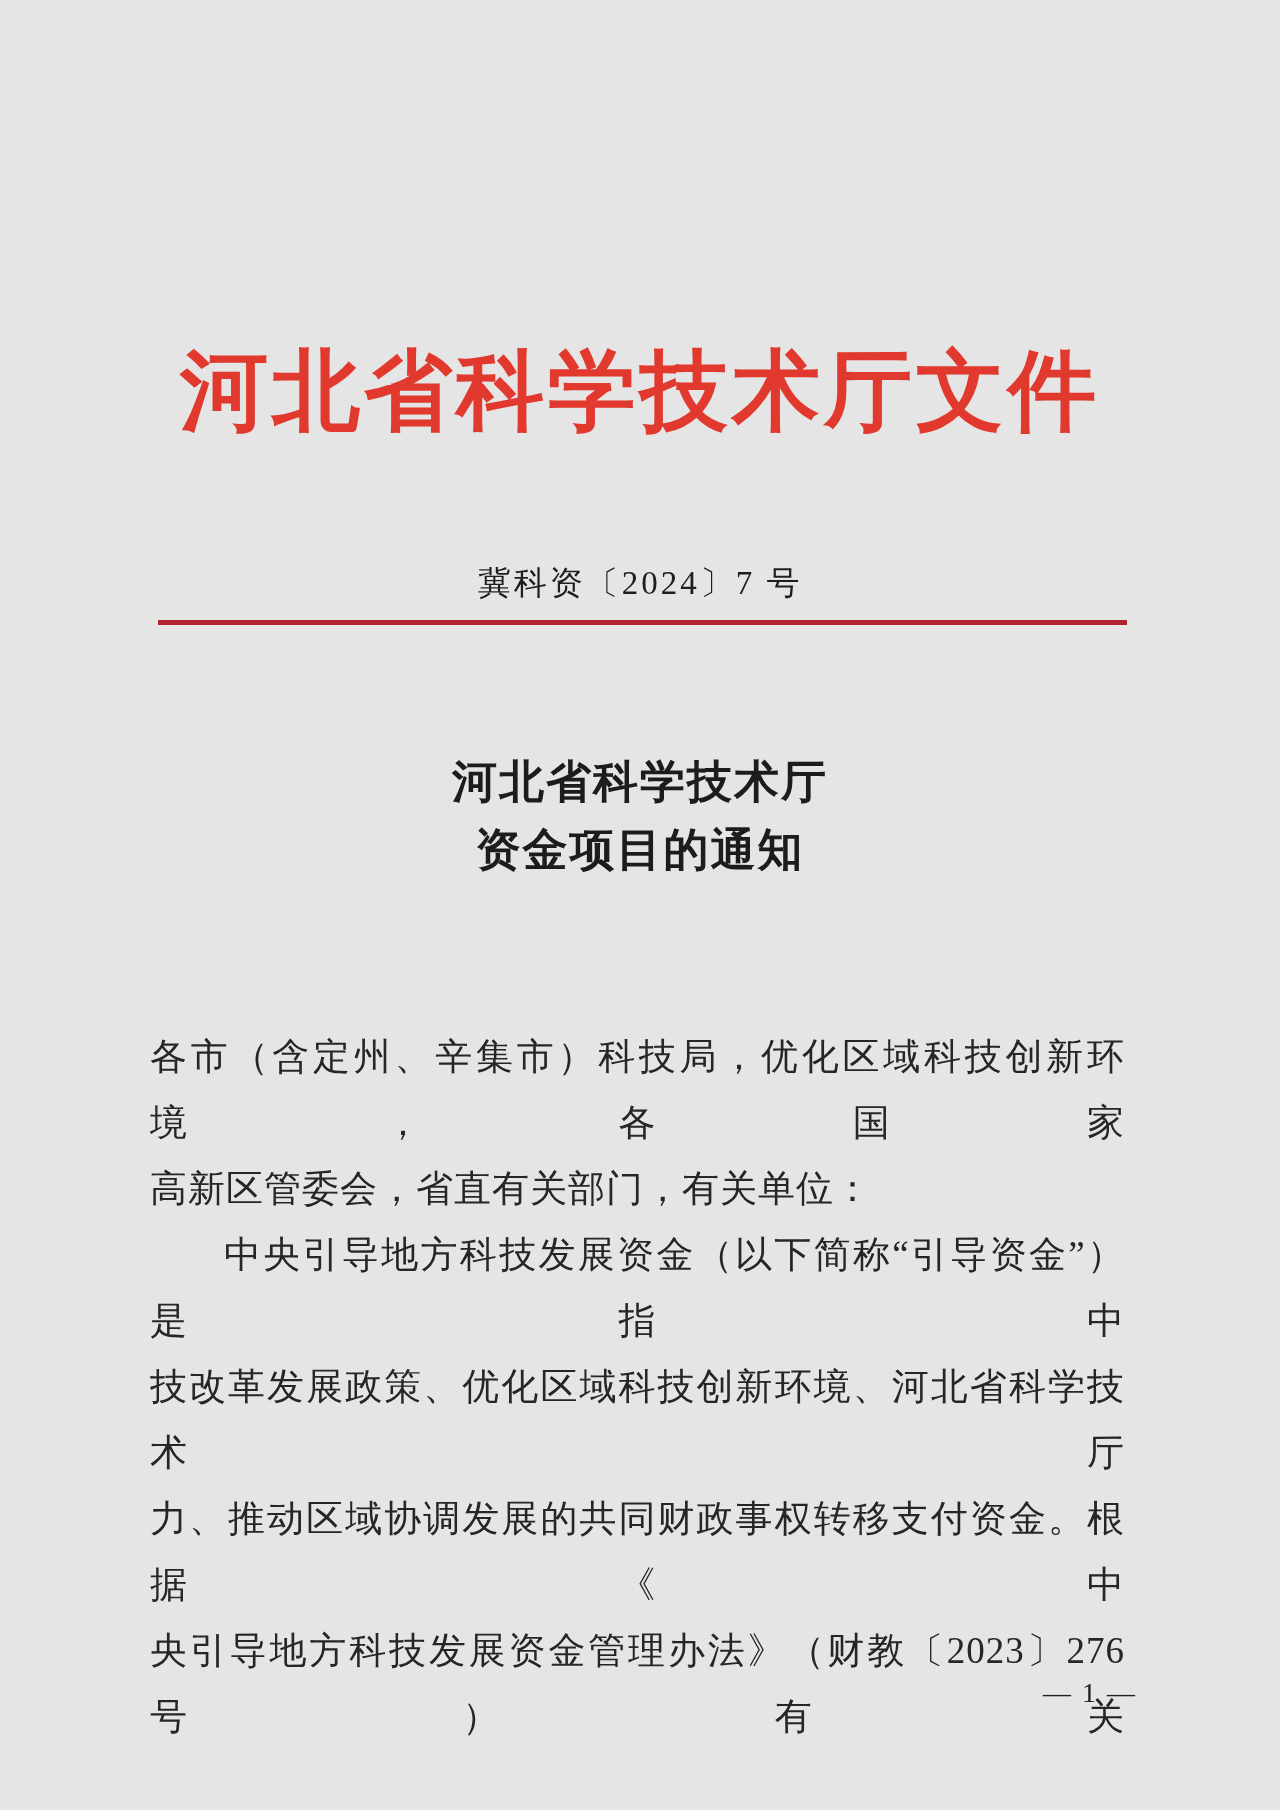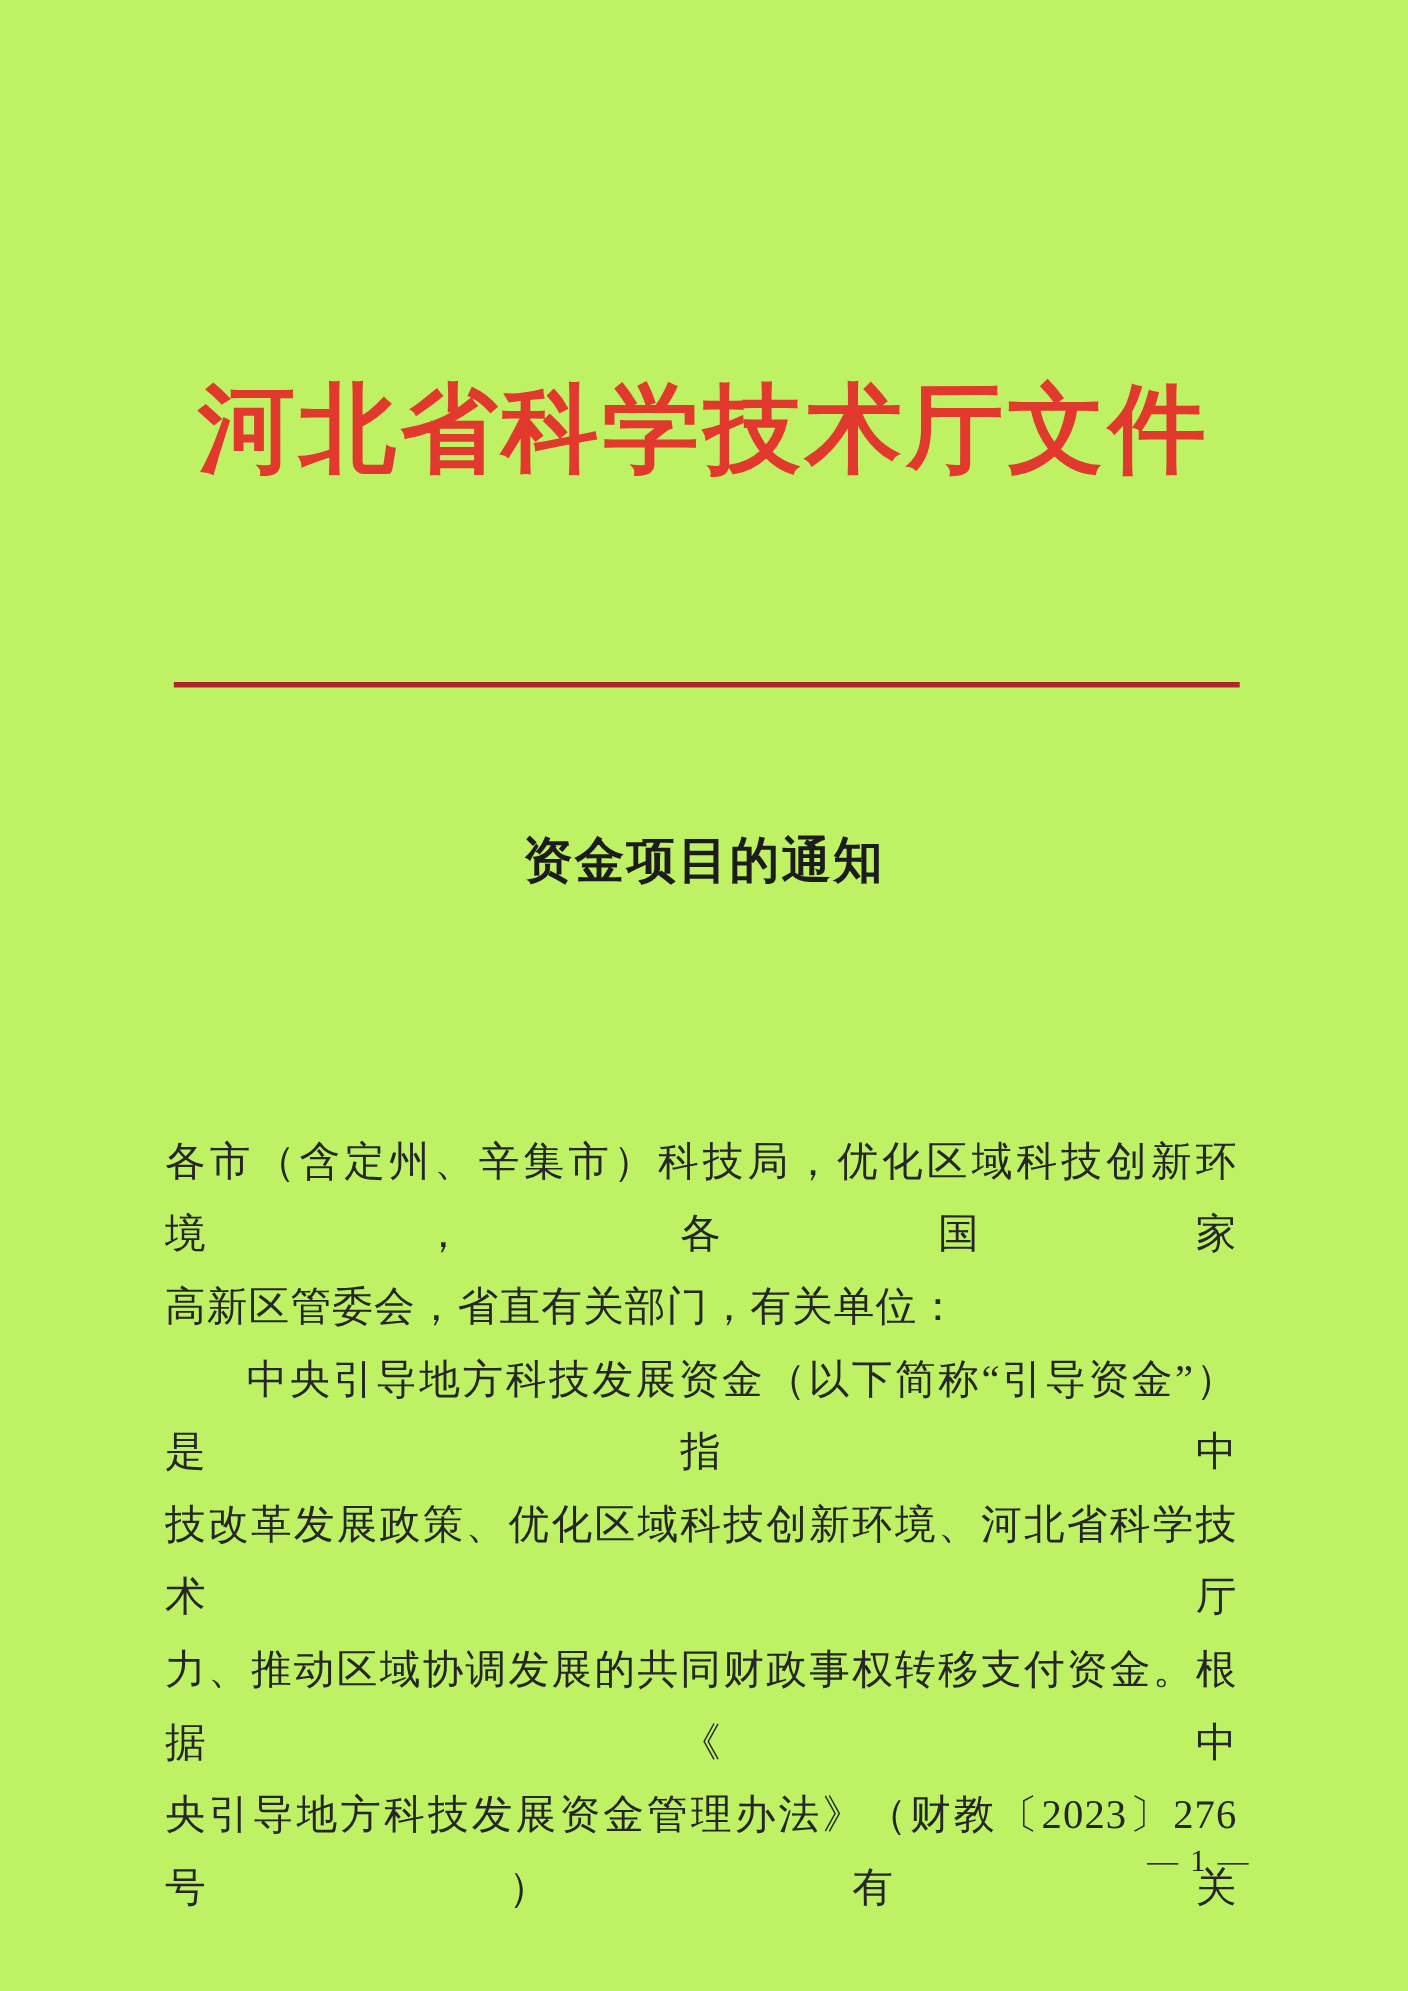--- a/index.html
+++ b/index.html
@@ -4,21 +4,21 @@
 <style>
   html, body {
     margin: 0;
     padding: 0;
     background: #ffffff;
   }
   .page {
     position: relative;
     width: 1280px;
     height: 1810px;
-    background: #bef264;
+    background: #e5e5e5;
     overflow: hidden;
     font-family: "Liberation Serif", "DejaVu Serif", serif;
   }
   
   .banner-title {
     position: absolute;
     top: 346px;
     left: 0;
     width: 100%;
     text-align: center;
@@ -96,24 +96,26 @@
     letter-spacing: 2px;
   }
 </style>
 </head>
 <body>
 
 <div class="page">
 
   <div class="banner-title">河北省科学技术厅文件</div>
 
+  <div class="doc-number">冀科资〔2024〕7 号</div>
 
   <div class="red-divider"></div>
 
   <div class="notice-title">
+    <div class="nt-line">河北省科学技术厅</div>
     <div class="nt-line">资金项目的通知</div>
   </div>
 
   <div class="notice-body">
     <div class="body-line stretch">各市（含定州、辛集市）科技局，优化区域科技创新环境，各国家</div>
     <div class="body-line">高新区管委会，省直有关部门，有关单位：</div>
     <div class="body-line stretch indent">中央引导地方科技发展资金（以下简称“引导资金”）是指中</div>
     <div class="body-line stretch">技改革发展政策、优化区域科技创新环境、河北省科学技术厅</div>
     <div class="body-line stretch">力、推动区域协调发展的共同财政事权转移支付资金。根据《中</div>
     <div class="body-line stretch">央引导地方科技发展资金管理办法》（财教〔2023〕276 号）有关</div>

